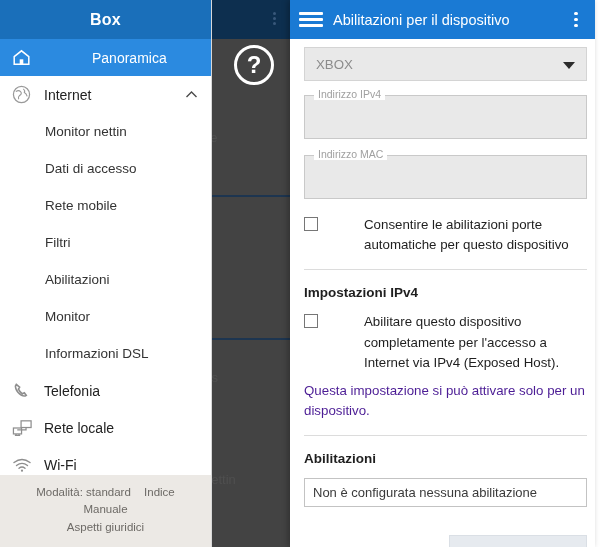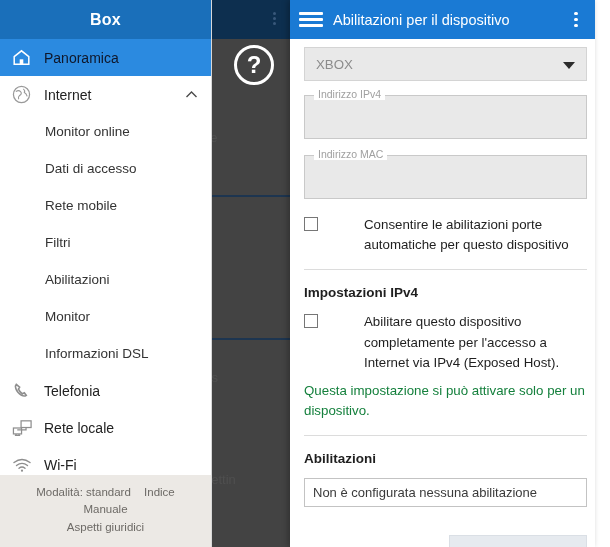--- a/index.html
+++ b/index.html
@@ -44,21 +44,22 @@
     display: flex;
     align-items: center;
     height: 37px;
     padding: 0 12px 0 12px;
     font-size: 14px;
     color: #222222;
     position: relative;
   }
   .nav-item.active {
     background: #2b8ae0;
-    color: #0f172a;
+    color: #ffffff;
+    gap: 48px;
   }
   .nav-icon {
     width: 26px; height: 22px;
     display: flex; align-items: center; justify-content: flex-start;
     flex: 0 0 26px;
     margin-right: 6px;
   }
   .nav-label { flex: 1 1 auto; white-space: nowrap; }
   .nav-chevron { width: 16px; flex: 0 0 16px; display:flex; align-items:center; justify-content:center; }
 
@@ -226,21 +227,21 @@
   }
   .section-title {
     font-weight: bold;
     font-size: 13.5px;
     color: #1f1f1f;
     margin-bottom: 12px;
   }
   .hint-text {
     line-height: 1.52;
     font-size: 13.3px;
-    color: #15803d;
+    color: #4c1d95;
     margin-top: 2px;
   }
   .text-input {
     height: 29px;
     border: 1px solid #c3c3c3;
     background: #ffffff;
     display: flex;
     align-items: center;
     padding: 0 8px;
     font-size: 13px;
@@ -290,21 +291,21 @@
         <span class="nav-label">Internet</span>
         <span class="nav-chevron">
           <svg width="13" height="9" viewBox="0 0 13 9" fill="none" stroke="#4a4a4a" stroke-width="1.4">
             <path d="M1.5 7 L6.5 2 L11.5 7"></path>
           </svg>
         </span>
       </div>
 
       <div>
         <div class="sub-item">
-          <span>Monitor online</span>
+          <span>Monitor nettin</span>
         </div>
         <div class="sub-item">
           <span>Dati di accesso</span>
         </div>
         <div class="sub-item">
           <span>Rete mobile</span>
         </div>
         <div class="sub-item">
           <span>Filtri</span>
         </div>

